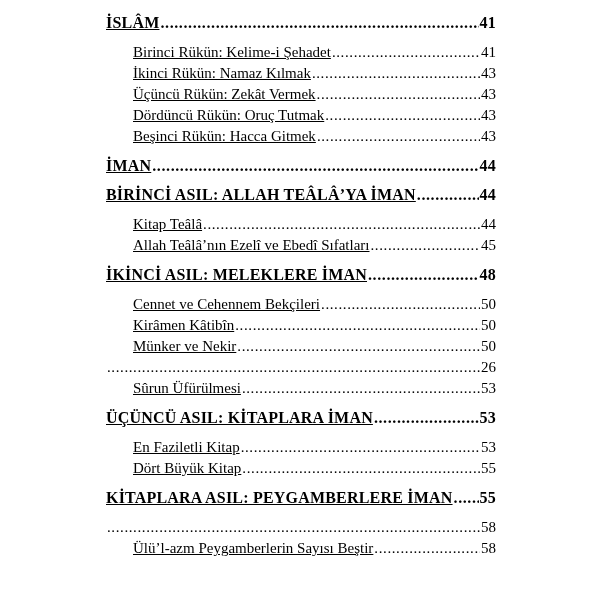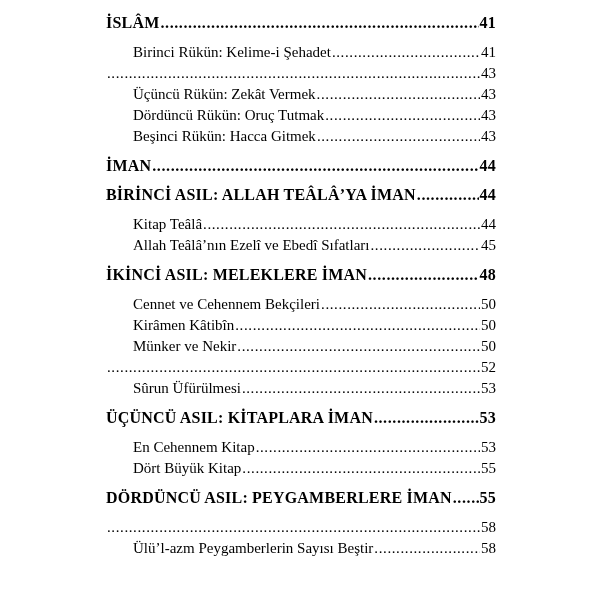--- a/index.html
+++ b/index.html
@@ -35,20 +35,21 @@
     margin-top: 9px;
     margin-bottom: 9px;
     letter-spacing: 0.2px;
   }
   .row.sub .label {
     margin-left: 27px;
   }
   .label {
     flex: 0 0 auto;
     white-space: nowrap;
+    text-decoration: underline;
   }
   .leader {
     flex: 1 1 auto;
     overflow: hidden;
     white-space: nowrap;
     min-width: 6px;
     margin: 0 1px;
   }
   .leader::after {
     content: "....................................................................................................................................................................";
@@ -68,20 +69,21 @@
     <span class="label">İSLÂM</span>
     <span class="leader"></span>
     <span class="pagenum">41</span>
   </div>
       <div class="row sub">
     <span class="label">Birinci Rükün: Kelime-i Şehadet</span>
     <span class="leader"></span>
     <span class="pagenum">41</span>
   </div>
       <div class="row sub">
+    <span class="label">İkinci Rükün: Namaz Kılmak</span>
     <span class="leader"></span>
     <span class="pagenum">43</span>
   </div>
       <div class="row sub">
     <span class="label">Üçüncü Rükün: Zekât Vermek</span>
     <span class="leader"></span>
     <span class="pagenum">43</span>
   </div>
       <div class="row sub">
     <span class="label">Dördüncü Rükün: Oruç Tutmak</span>
@@ -128,44 +130,44 @@
     <span class="leader"></span>
     <span class="pagenum">50</span>
   </div>
       <div class="row sub">
     <span class="label">Münker ve Nekir</span>
     <span class="leader"></span>
     <span class="pagenum">50</span>
   </div>
       <div class="row sub">
     <span class="leader"></span>
-    <span class="pagenum">52</span>
+    <span class="pagenum">26</span>
   </div>
       <div class="row sub">
     <span class="label">Sûrun Üfürülmesi</span>
     <span class="leader"></span>
     <span class="pagenum">53</span>
   </div>
       <div class="row heading">
     <span class="label">ÜÇÜNCÜ ASIL: KİTAPLARA İMAN</span>
     <span class="leader"></span>
     <span class="pagenum">53</span>
   </div>
       <div class="row sub">
-    <span class="label">En Cehennem Kitap</span>
+    <span class="label">En Faziletli Kitap</span>
     <span class="leader"></span>
     <span class="pagenum">53</span>
   </div>
       <div class="row sub">
     <span class="label">Dört Büyük Kitap</span>
     <span class="leader"></span>
     <span class="pagenum">55</span>
   </div>
       <div class="row heading">
-    <span class="label">DÖRDÜNCÜ ASIL: PEYGAMBERLERE İMAN</span>
+    <span class="label">KİTAPLARA ASIL: PEYGAMBERLERE İMAN</span>
     <span class="leader"></span>
     <span class="pagenum">55</span>
   </div>
       <div class="row sub">
     <span class="leader"></span>
     <span class="pagenum">58</span>
   </div>
       <div class="row sub">
     <span class="label">Ülü’l-azm Peygamberlerin Sayısı Beştir</span>
     <span class="leader"></span>

